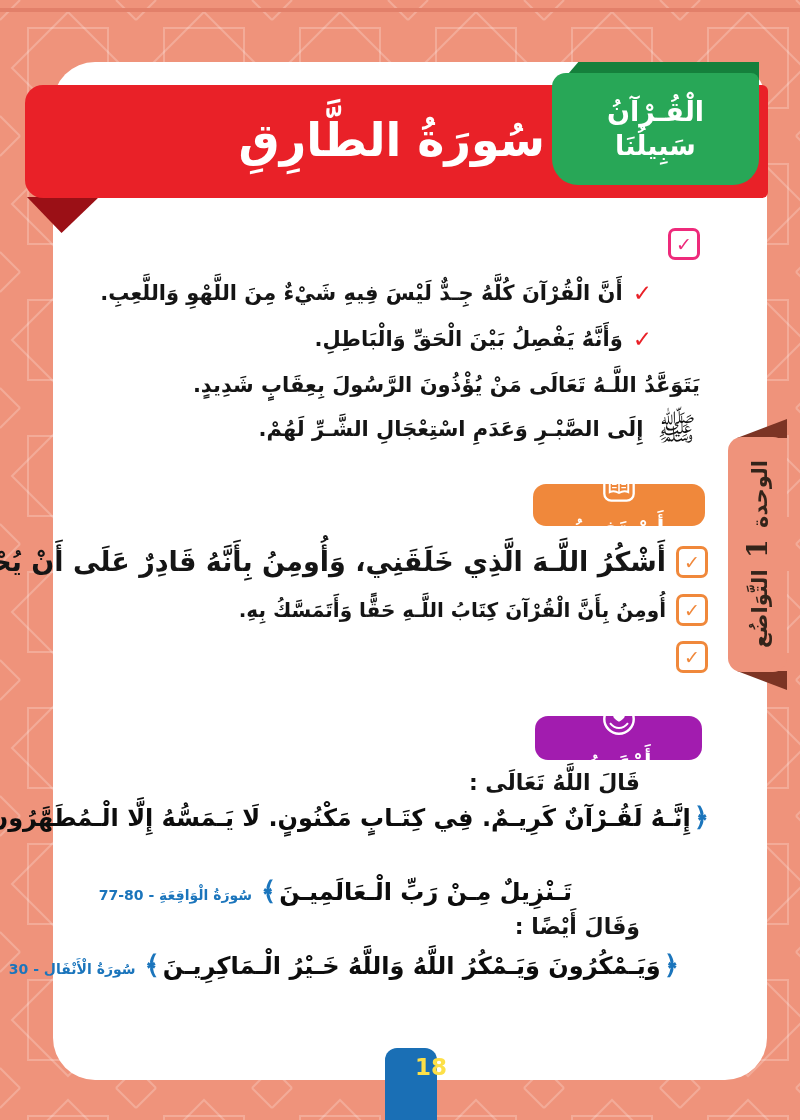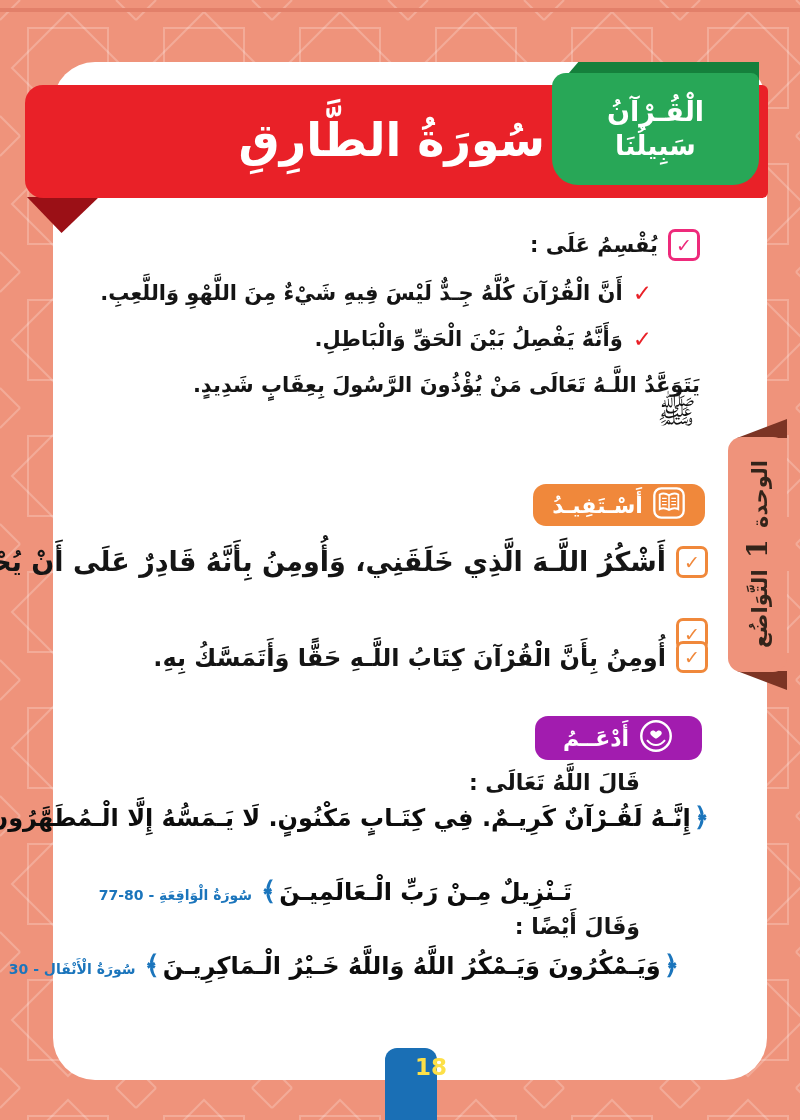--- a/index.html
+++ b/index.html
@@ -42,21 +42,21 @@
   .btext{color:#151515;font-size:21px;font-weight:700;direction:rtl;line-height:34px;}
   .checkbox{width:26px;height:26px;border-radius:7px;background:#fff;display:flex;
        align-items:center;justify-content:center;flex:0 0 auto;}
   .checkbox.pink{border:3px solid #ee2a7b;color:#ee2a7b;}
   .checkbox.orange{border:3px solid #f0883b;color:#f0883b;}
   .checkbox span{font-size:19px;font-weight:700;line-height:1;}
   .tick-red{color:#e92128;font-size:23px;font-weight:700;flex:0 0 auto;}
   .honorific{font-size:32px;line-height:0;margin:0 4px;color:#111;}
   
   .section-badge{position:absolute;z-index:6;display:flex;direction:rtl;align-items:center;
-       justify-content:center;gap:9px;border-radius:13px;color:#fff;}
+       justify-content:center;gap:9px;border-radius:13px;color:#fff;flex-direction:column;}
   #benefit-badge{left:533px;top:484px;width:172px;height:42px;background:#f0883b;}
   #support-badge{left:535px;top:716px;width:167px;height:44px;background:#a21caf;}
   .section-badge .slabel{font-size:22px;font-weight:700;direction:rtl;}
   
   .intro{position:absolute;z-index:6;color:#151515;font-size:22px;font-weight:700;
        direction:rtl;white-space:nowrap;}
   .verse{position:absolute;z-index:6;direction:rtl;white-space:nowrap;color:#0d0d0d;
        font-size:24px;font-weight:700;}
   .bracket{color:#1b75bc;font-size:26px;font-weight:700;margin:0 3px;}
   .citation{color:#1b75bc;font-size:14px;font-weight:700;margin-right:6px;}
@@ -96,35 +96,35 @@
 <div id="green-fold"></div>
 <div id="green-badge">
   <div class="gline">الْقُـرْآنُ</div>
   <div class="gline">سَبِيلُنَا</div>
 </div>
 
 <div class="row" style="right:100px;top:228px;">
   <span class="checkbox pink">
       <span>✓</span>
     </span>
-  <span class="btext">يُقْسِمُ عَلَى :</span>
 </div>
 <div class="row" style="right:148px;top:276px;">
   <span class="tick-red">✓</span>
   <span class="btext">أَنَّ الْقُرْآنَ كُلَّهُ جِـدٌّ لَيْسَ فِيهِ شَيْءٌ مِنَ اللَّهْوِ وَاللَّعِبِ.</span>
 </div>
 <div class="row" style="right:148px;top:322px;">
   <span class="tick-red">✓</span>
   <span class="btext">وَأَنَّهُ يَفْصِلُ بَيْنَ الْحَقِّ وَالْبَاطِلِ.</span>
 </div>
 <div class="row" style="right:100px;top:368px;">
   <span class="btext">يَتَوَعَّدُ اللَّـهُ تَعَالَى مَنْ يُؤْذُونَ الرَّسُولَ بِعِقَابٍ شَدِيدٍ.</span>
 </div>
 <div class="row" style="right:100px;top:412px;">
   <span class="honorific">ﷺ</span>
+  <span class="btext">إِلَى الصَّبْـرِ وَعَدَمِ اسْتِعْجَالِ الشَّـرِّ لَهُمْ.</span>
 </div>
 
 <div class="section-badge" id="benefit-badge">
   <span>
     <svg viewBox="0 0 44 44" width="34" height="34">
       <rect x="3" y="3" width="38" height="38" rx="9" fill="none" stroke="#fff" stroke-width="3"></rect>
       <path d="M22 12 C18 9.5 13 9.5 10 11 V30 C13 28.5 18 28.5 22 31 C26 28.5 31 28.5 34 30 V11 C31 9.5 26 9.5 22 12 Z" fill="none" stroke="#fff" stroke-width="2.4"></path>
       <path d="M22 12 V31" stroke="#fff" stroke-width="2"></path>
       <path d="M13 16 H19 M13 20 H19 M13 24 H19 M25 16 H31 M25 20 H31 M25 24 H31" stroke="#fff" stroke-width="1.5"></path>
     </svg>
@@ -134,21 +134,21 @@
 <div class="row" style="right:92px;top:545px;">
   <span class="checkbox orange">
       <span>✓</span>
     </span>
   <span class="btext" style="font-size:27px;">أَشْكُرُ اللَّـهَ الَّذِي خَلَقَنِي، وَأُومِنُ بِأَنَّهُ قَادِرٌ عَلَى أَنْ يُحْيِـيَ الْمَوْتَى.</span>
 </div>
 <div class="row" style="right:92px;top:593px;">
   <span class="checkbox orange">
       <span>✓</span>
     </span>
-  <span class="btext" style="font-size:24px;margin-top:48px;">أُومِنُ بِأَنَّ الْقُرْآنَ كِتَابُ اللَّـهِ حَقًّا وَأَتَمَسَّكُ بِهِ.</span>
+  <span class="btext" style="font-size:20px;">أُومِنُ بِأَنَّ الْقُرْآنَ كِتَابُ اللَّـهِ حَقًّا وَأَتَمَسَّكُ بِهِ.</span>
 </div>
 <div class="row" style="right:92px;top:641px;">
   <span class="checkbox orange">
       <span>✓</span>
     </span>
 </div>
 
 <div class="section-badge" id="support-badge">
   <span>
     <svg viewBox="0 0 44 44" width="36" height="36">

